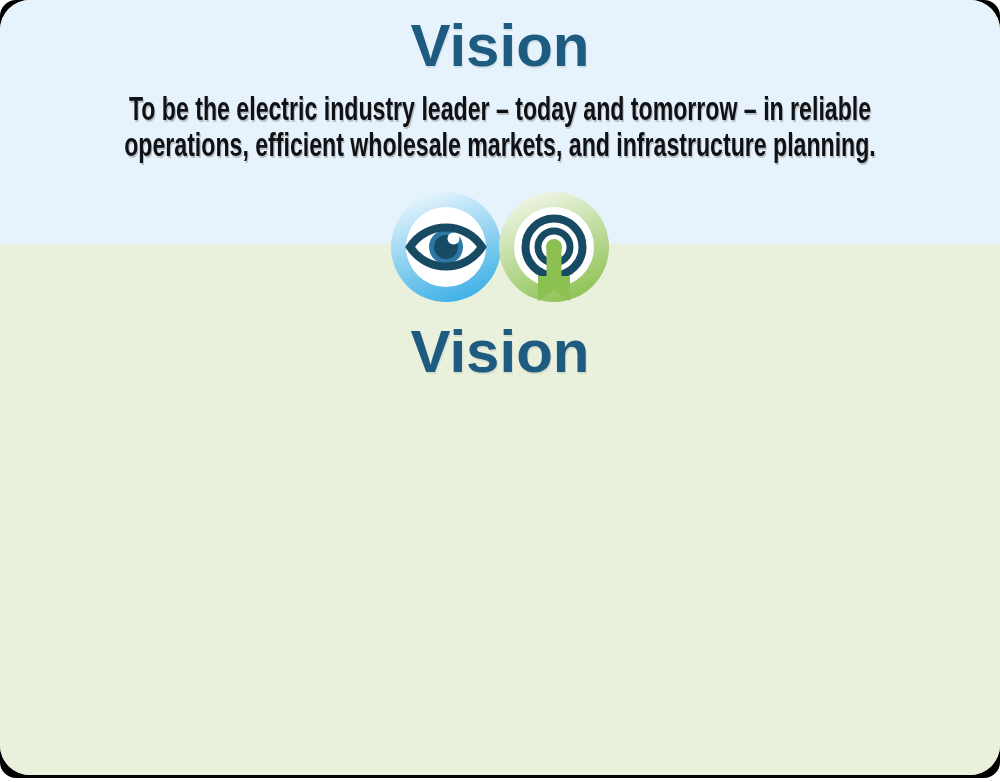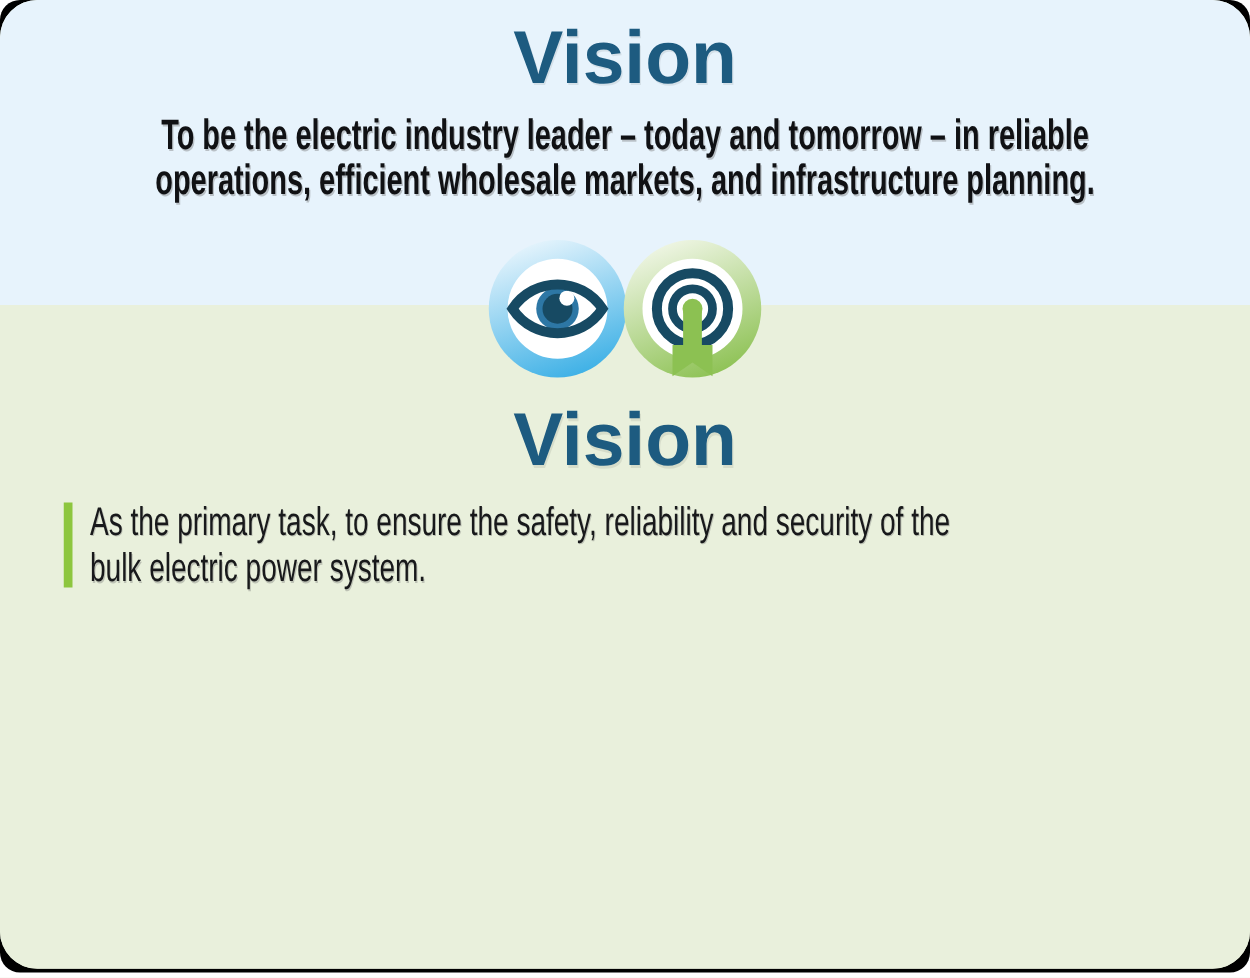--- a/index.html
+++ b/index.html
@@ -66,25 +66,20 @@
     <div class="vision-section">
       <div class="section-title">Vision</div>
       <div class="vision-statement">To be the electric industry leader – today and tomorrow – in reliable
 operations, efficient wholesale markets, and infrastructure planning.</div>
     </div>
 
     <div class="mission-section">
       <div class="section-title">Vision</div>
       <div class="bullets">
 
-          <div class="bullet">
-            <div class="bullet-bar"></div>
-            <div class="bullet-text">As the primary task, to ensure the safety, reliability and security of the
-bulk electric power system.</div>
-          </div>
 
 
 
         </div>
     </div>
 
     <div class="icons-row">
 
       <svg width="114" height="114" viewBox="-57 -57 114 114">
         <defs>

